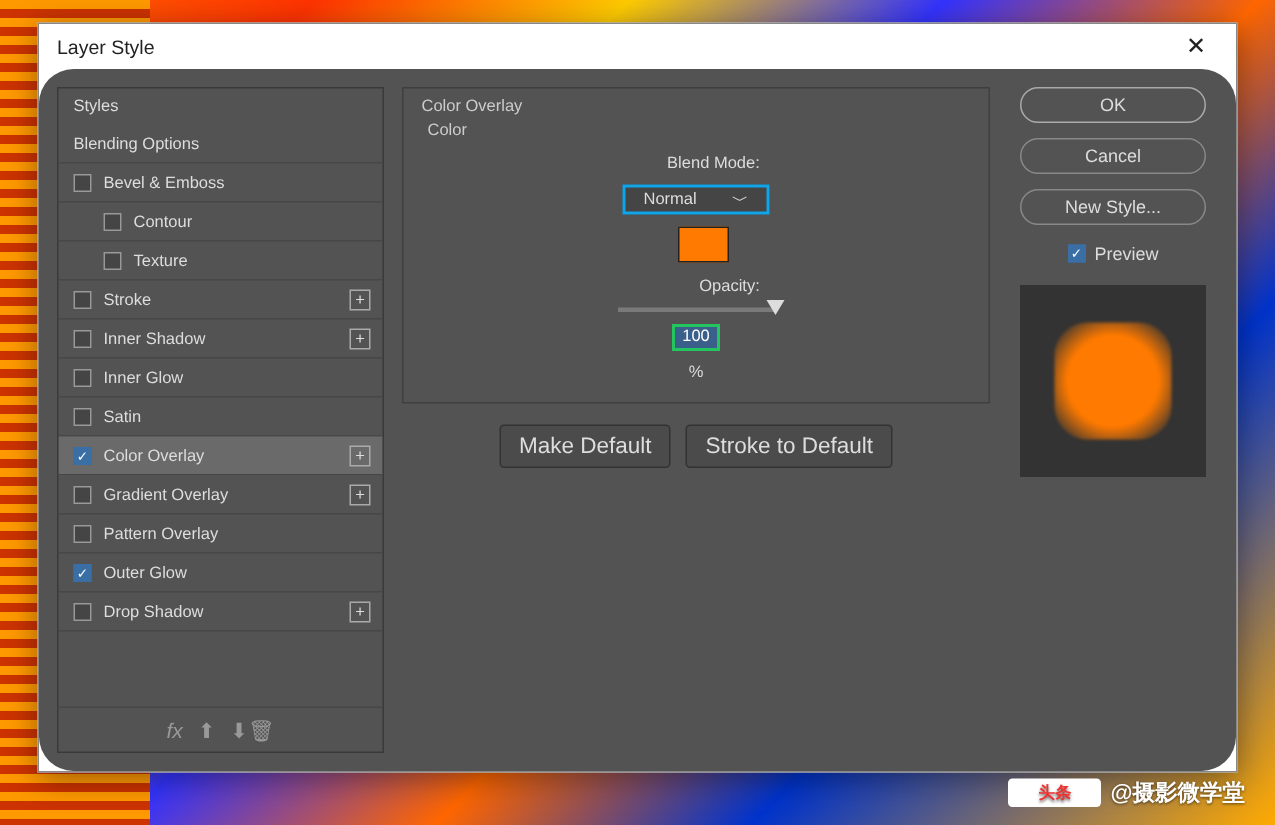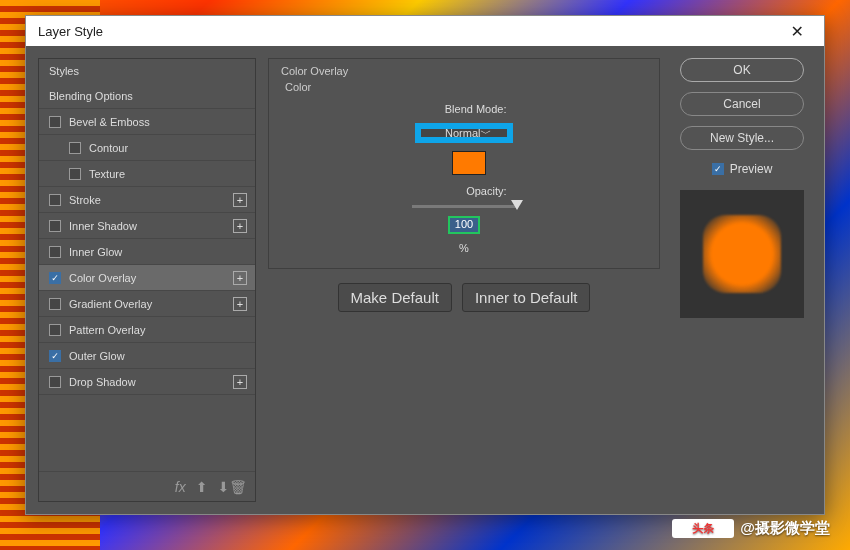--- a/index.html
+++ b/index.html
@@ -29,21 +29,21 @@
     position:absolute; left:25px; top:15px; width:800px; height:500px;
     background:#fff; border:1px solid #888; box-shadow:0 4px 20px rgba(0,0,0,.4);
     display:flex; flex-direction:column;
   }
   .titlebar {
     height:30px; background:#fff; display:flex; align-items:center; justify-content:space-between;
     padding:0 12px; color:#222; font-size:13px;
   }
   .close-x { font-size:16px; cursor:pointer; padding:4px 8px; }
   .body {
-    flex:1; background:#535353; display:flex; padding:12px; gap:12px; color:#ccc;
+    flex:1; background:#535353; display:flex; padding:12px; gap:12px; color:#ccc;border-radius:23px;
   }
   
   .styles-panel {
     width:218px; background:#535353; border:1px solid #3a3a3a;
     display:flex; flex-direction:column; position:relative;
   }
   .styles-header {
     padding:6px 10px; font-size:11px; color:#ddd;
   }
   .styles-list { flex:1; overflow:hidden; }
@@ -58,39 +58,39 @@
   .cb {
     width:12px; height:12px; border:1px solid #999; background:#454545;
     display:inline-flex; align-items:center; justify-content:center; font-size:9px; color:#fff;
   }
   .cb.checked { background:#3a6fa5; border-color:#3a6fa5; }
   .plus-box {
     width:14px; height:14px; border:1px solid #aaa; display:flex; align-items:center; justify-content:center;
     font-size:11px; color:#ddd;
   }
   .styles-footer {
-    height:30px; border-top:1px solid #474747; display:flex; align-items:center; justify-content:flex-end;
+    height:30px; border-top:1px solid #474747; display:flex; align-items:center; justify-content:center;
     padding:0 8px; color:#999; font-size:14px;
   }
   .styles-footer .icons { display:flex; gap:10px; }
   
   .settings-panel {
     flex:1; display:flex; flex-direction:column;
   }
   .group {
     border:1px solid #3f3f3f; padding:6px 12px 14px 12px; margin-bottom:0;
     position:relative;
   }
   .group-title { font-size:11px; color:#ccc; margin-bottom:4px; }
   .inner-group { margin-top:2px; }
   .row { display:flex; align-items:center; gap:8px; margin-top:10px;flex-direction:column; }
   .row .lbl { width:85px; text-align:right; font-size:11px; color:#ddd; }
   .dropdown {
-    width:98px; height:20px; background:#454545; border:6px solid #0ea5e9;
-    display:flex; align-items:center; justify-content:space-between; padding:0 24px;
+    width:98px; height:20px; background:#454545; border:2px solid #0ea5e9;
+    display:flex; align-items:center; justify-content:space-between; padding:0 12px;
     font-size:11px; color:#ddd;
   }
   .color-swatch {
     width:34px; height:24px; background:#ff7a00; border:1px solid #222; margin-left:10px;
   }
   .slider-track {
     width:105px; height:3px; background:#7a7a7a; position:relative;
   }
   .slider-thumb {
     position:absolute; right:-6px; top:-5px; width:0;height:0;
@@ -179,20 +179,26 @@
             <div class="left">
               <span class="cb"></span>
               <span>Inner Shadow</span>
             </div>
             <span class="plus-box">+</span>
           </div>
           <div class="style-item">
             <div class="left">
               <span class="cb"></span>
               <span>Inner Glow</span>
+            </div>
+          </div>
+          <div class="style-item">
+            <div class="left">
+              <span class="cb"></span>
+              <span>Satin</span>
             </div>
           </div>
           <div class="style-item selected">
             <div class="left">
               <span class="cb checked">✓</span>
               <span>Color Overlay</span>
             </div>
             <span class="plus-box">+</span>
           </div>
           <div class="style-item">
@@ -251,21 +257,21 @@
             <div class="slider-track">
               <div class="slider-thumb"></div>
             </div>
             <div class="num-input">100</div>
             <div class="pct">%</div>
           </div>
         </div>
       </div>
       <div class="btn-row">
         <div class="gray-btn">Make Default</div>
-        <div class="gray-btn">Inner to Default</div>
+        <div class="gray-btn">Stroke to Default</div>
       </div>
     </div>
 
     <div class="right-col">
       <div class="pill-btn primary">OK</div>
       <div class="pill-btn">Cancel</div>
       <div class="pill-btn">New Style...</div>
       <div class="preview-row">
         <span class="cb checked">✓</span>
         <span>Preview</span>

